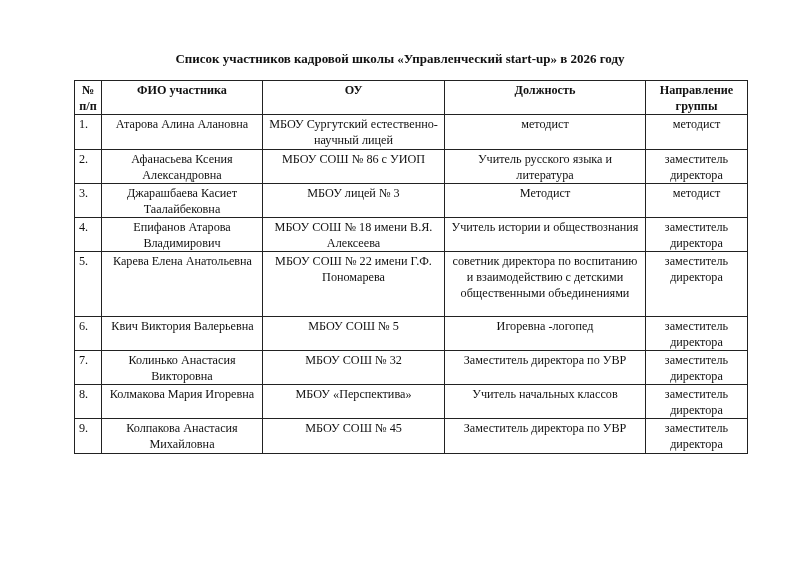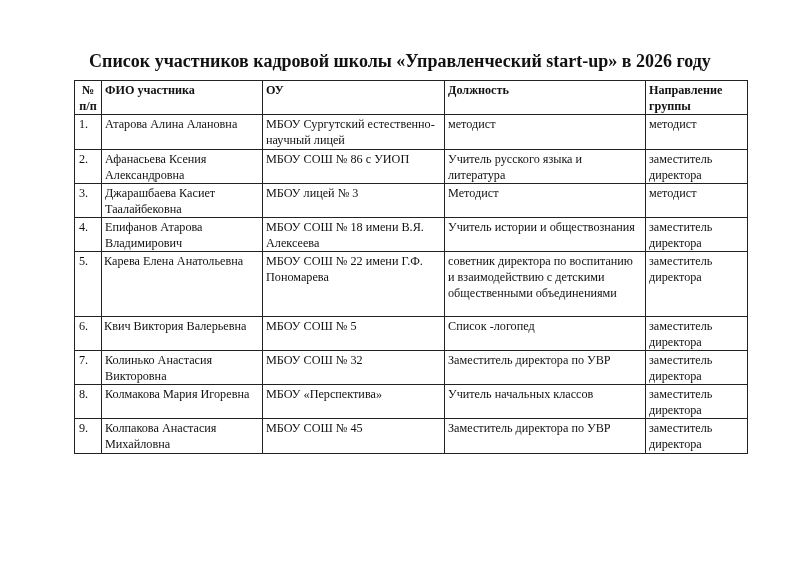--- a/index.html
+++ b/index.html
@@ -15,38 +15,38 @@
     font-family: "Liberation Serif", "DejaVu Serif", serif;
     color: #111111;
   }
   .title {
     position: absolute;
     left: 0;
     width: 800px;
     top: 51px;
     text-align: center;
     font-weight: bold;
-    font-size: 18px;
+    font-size: 13px;
     letter-spacing: 0;
   }
   table.list {
     position: absolute;
     left: 74px;
     top: 80px;
     border-collapse: collapse;
     table-layout: fixed;
     width: 673px;
     font-size: 12.2px;
     line-height: 16px;
   }
   table.list th, table.list td {
     border: 1px solid #222222;
     padding: 1px 3px 0 3px;
     vertical-align: top;
-    text-align: left;
+    text-align: center;
     overflow: hidden;
   }
   table.list th {
     font-weight: bold;
     font-size: 12.2px;
     line-height: 16px;
   }
   table.list td.num, table.list th.num {
     text-align: left;
     padding-left: 4px;
@@ -110,21 +110,21 @@
       <td class="num">5.</td>
       <td class="nowrap">Карева Елена Анатольевна</td>
       <td>МБОУ СОШ № 22 имени Г.Ф. Пономарева</td>
       <td>советник директора по воспитанию и взаимодействию с детскими общественными объединениями</td>
       <td>заместитель директора</td>
     </tr>
     <tr style="height:33px">
       <td class="num">6.</td>
       <td class="nowrap">Квич Виктория Валерьевна</td>
       <td>МБОУ СОШ № 5</td>
-      <td>Список -логопед</td>
+      <td>Игоревна -логопед</td>
       <td>заместитель директора</td>
     </tr>
     <tr style="height:34px">
       <td class="num">7.</td>
       <td>Колинько Анастасия Викторовна</td>
       <td>МБОУ СОШ № 32</td>
       <td>Заместитель директора по УВР</td>
       <td>заместитель директора</td>
     </tr>
     <tr style="height:34px">

